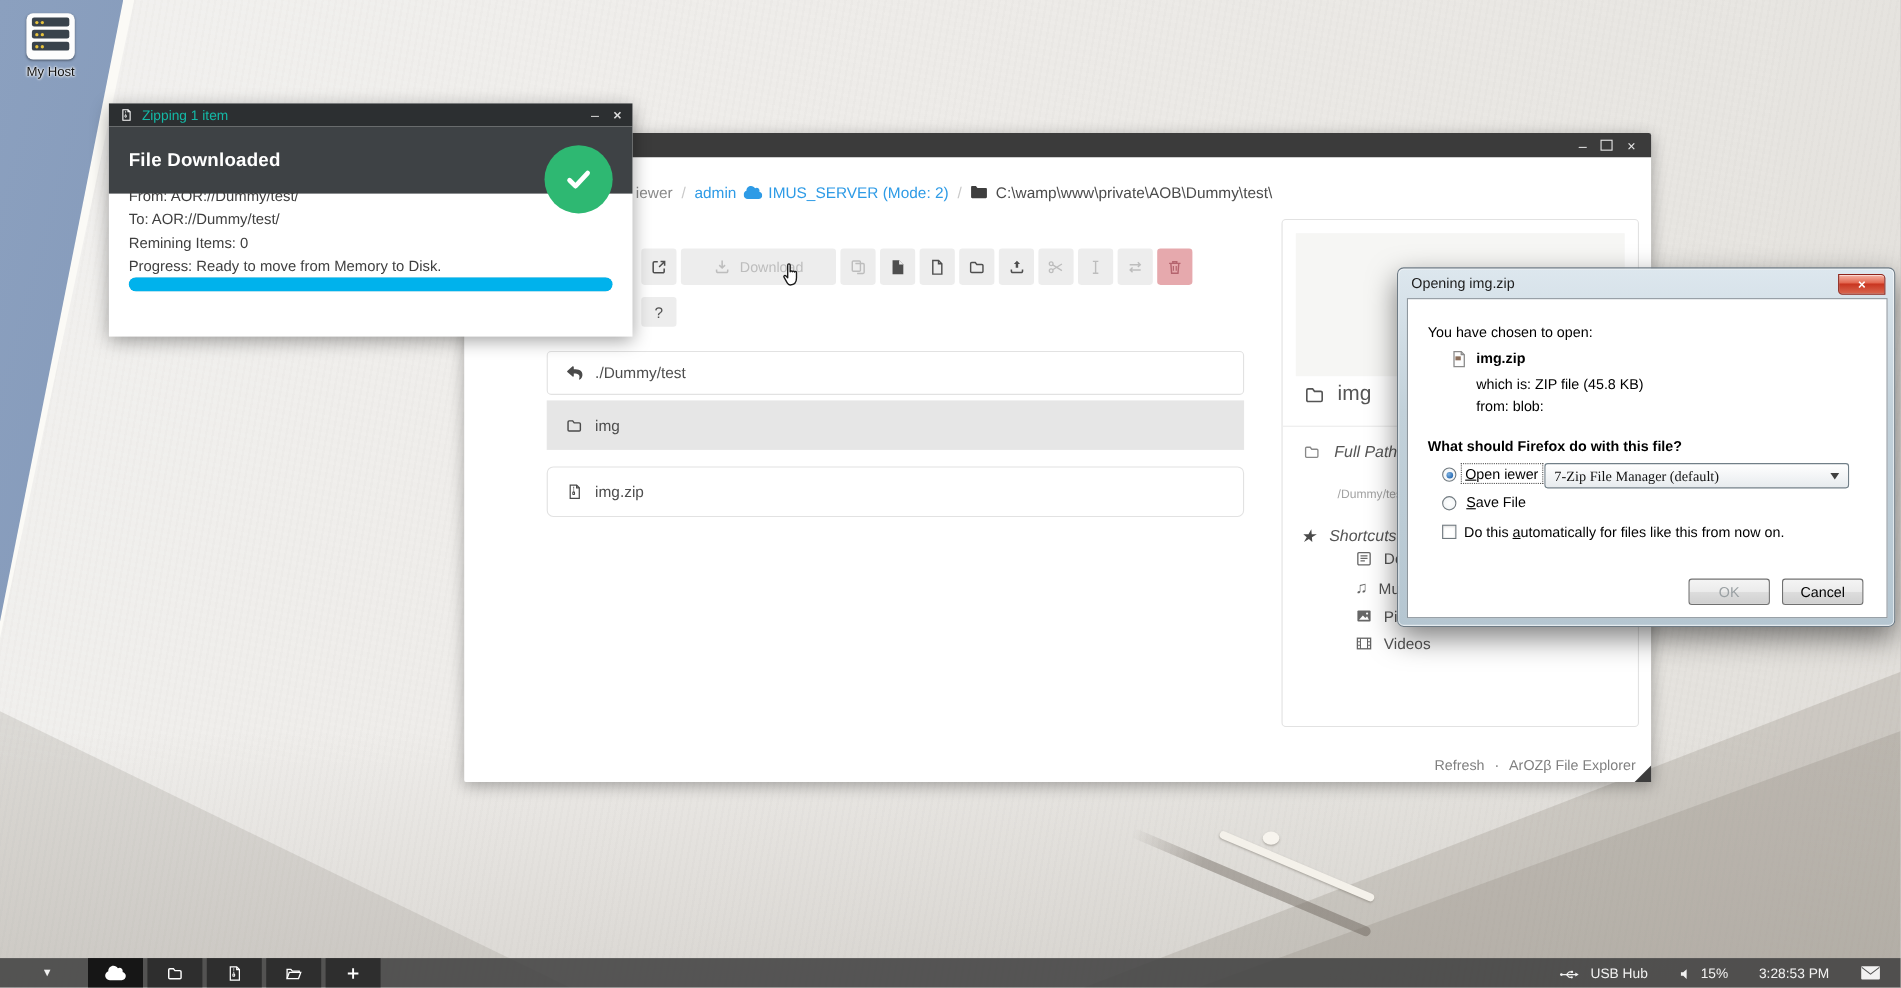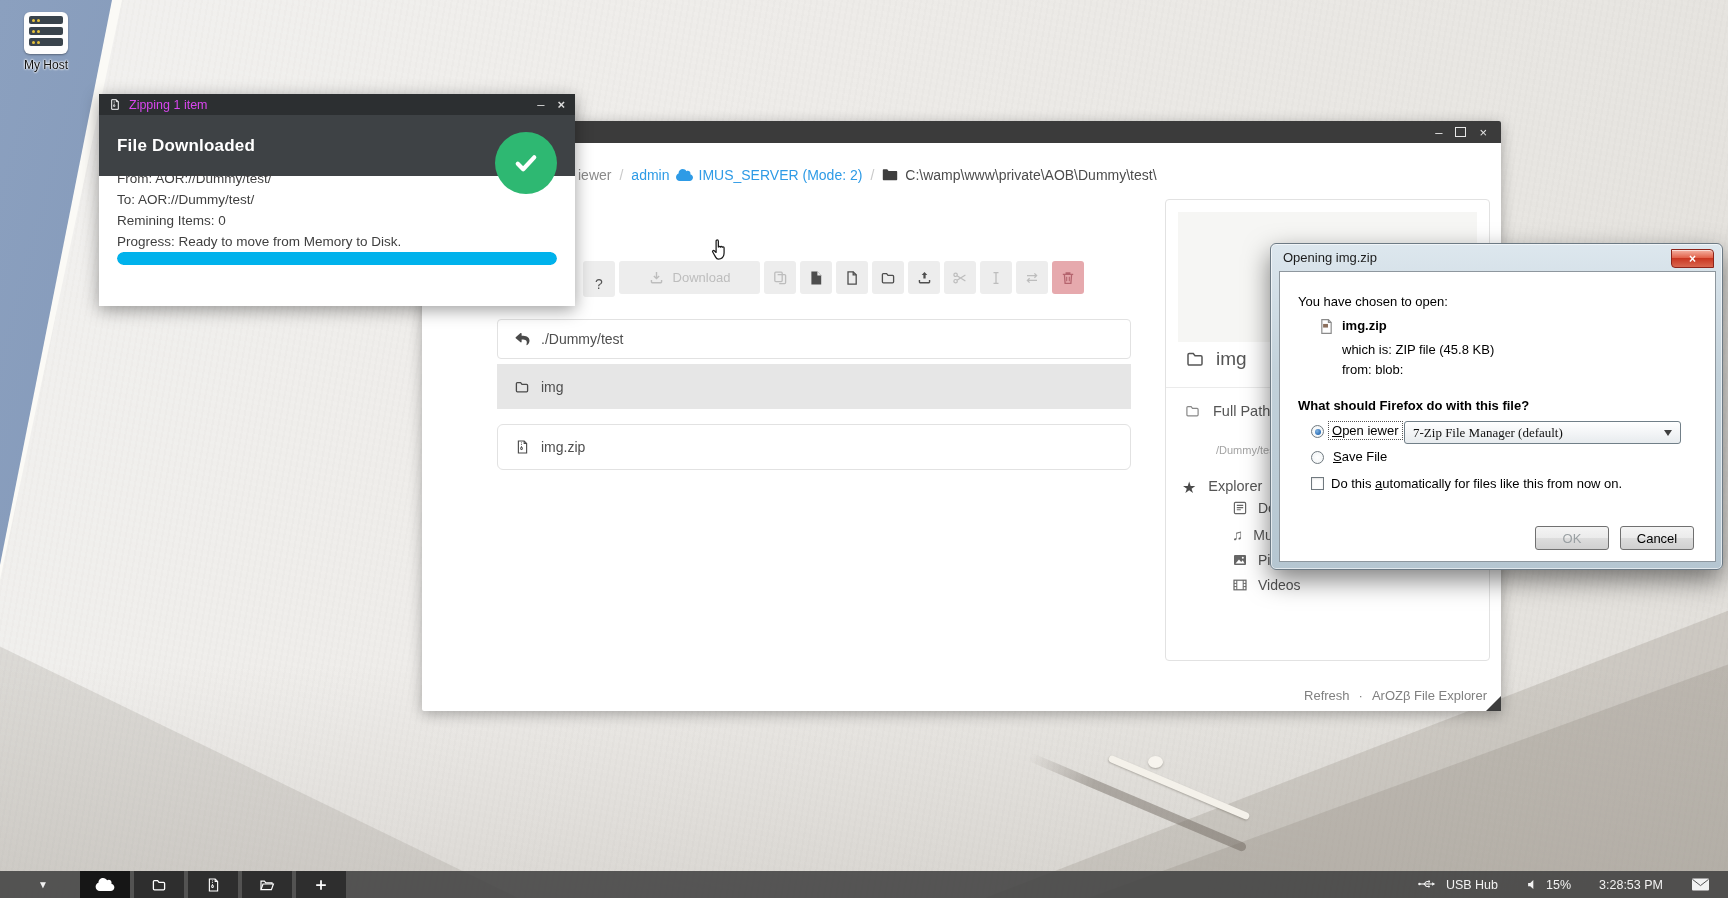--- a/index.html
+++ b/index.html
@@ -37,45 +37,45 @@
   
   .explorer{left:422px;top:121px;width:1079px;height:590px;background:#fff;z-index:10;
     box-shadow:0 3px 14px rgba(0,0,0,.3);border-radius:2px;}
   .exp-titlebar{position:absolute;left:0;top:0;right:0;height:22px;background:#3b3b3b;border-radius:2px 2px 0 0;}
   .exp-controls{position:absolute;right:14px;top:0;height:22px;display:flex;align-items:center;gap:13px;color:#e8e8e8;}
   .exp-controls .glyph{font-size:13px;line-height:1;cursor:default;}
   .maxbox{width:9px;height:8px;border:1.5px solid #e8e8e8;display:inline-block;}
   .breadcrumb{position:absolute;left:156px;top:46px;display:flex;align-items:center;gap:8px;font-size:14px;white-space:nowrap;}
   .bc-grey{color:#8a8a8a}.bc-sep{color:#c9c9c9}.bc-blue{color:#2e9be6;display:flex;align-items:center;gap:6px}
   .bc-path{color:#4c4c4c;display:flex;align-items:center;gap:7px}
-  .toolbar{position:absolute;left:161px;top:105px;display:flex;gap:4px;margin-top:35px;}
+  .toolbar{position:absolute;left:161px;top:105px;display:flex;gap:4px;}
   .tbtn{height:33px;min-width:32px;background:#ededed;border-radius:3px;display:flex;align-items:center;justify-content:center;color:#4e4e4e;}
   .tbtn.dis{color:#bdbdbd;}
   .tbtn.wide{width:141px;gap:9px;font-size:13px;color:#bdbdbd;}
   .tbtn.danger{background:#e6a9ad;color:#b5646e;}
   .tbtn2{position:absolute;left:161px;top:149px;width:32px;height:27px;background:#ededed;border-radius:3px;
     display:flex;align-items:center;justify-content:center;font-size:14px;color:#555;}
   .filecard{position:absolute;left:75px;width:634px;background:#fff;border:1px solid #e2e2e2;border-radius:4px;
     display:flex;align-items:center;gap:11px;padding-left:17px;box-sizing:border-box;font-size:14px;color:#4e4e4e;}
   .filerow-grey{position:absolute;left:75px;width:634px;background:#e6e6e6;display:flex;align-items:center;gap:11px;
     padding-left:17px;box-sizing:border-box;font-size:14px;color:#4e4e4e;}
   .sidepanel{position:absolute;left:743px;top:78px;width:325px;height:462px;background:#fff;border:1px solid #e2e2e2;border-radius:4px;box-sizing:border-box;}
   .preview{position:absolute;left:12px;top:12px;width:299px;height:130px;background:#f6f6f4;}
   .side-title{position:absolute;left:18px;top:148px;display:flex;align-items:center;gap:10px;font-size:19px;color:#555;}
   .side-div{position:absolute;left:0;top:187px;width:100%;border-top:1px solid #ebebeb;}
-  .side-row{position:absolute;display:flex;gap:12px;font-size:14.5px;color:#555;}
+  .side-row{position:absolute;display:flex;align-items:center;gap:12px;font-size:14.5px;color:#555;font-style:italic;}
   .side-sub{position:absolute;font-size:11px;color:#a3a3a3;}
   .side-item{position:absolute;display:flex;align-items:center;gap:10px;font-size:14px;color:#555;white-space:nowrap;}
   .exp-footer{position:absolute;right:14px;bottom:8px;font-size:13px;color:#808080;display:flex;gap:9px;align-items:center;}
   .resize-tri{position:absolute;right:0;bottom:0;width:0;height:0;border-left:15px solid transparent;border-bottom:15px solid #3d3d3d;}
 
   
   .zipwin{left:99px;top:94px;width:476px;height:212px;z-index:20;box-shadow:0 4px 16px rgba(0,0,0,.38);background:#fff;}
   .zip-titlebar{position:absolute;left:0;top:0;right:0;height:21px;background:#2c2f31;display:flex;align-items:center;padding:0 10px;gap:8px;box-sizing:border-box;}
-  .zip-title{color:#d946ef;font-size:12.5px;}
+  .zip-title{color:#14b8a6;font-size:12.5px;}
   .zip-ctrls{margin-left:auto;display:flex;gap:13px;color:#ddd;font-size:13px;align-items:center;}
   .zip-header{position:absolute;left:0;top:21px;right:0;height:61px;background:#3e4245;display:flex;align-items:center;padding-left:18px;box-sizing:border-box;}
   .zip-header .h{color:#fff;font-size:17px;font-weight:bold;letter-spacing:.2px;}
   .zip-body{position:absolute;left:18px;top:74px;font-size:13.5px;color:#3f3f3f;line-height:21px;}
   .zip-track{position:absolute;left:18px;top:158px;width:440px;height:13px;border-radius:7px;background:#e8e8e8;overflow:hidden;}
   .zip-fill{height:100%;border-radius:7px;background:#00b2ec;}
   .zip-check{position:absolute;left:396px;top:38px;width:62px;height:62px;border-radius:50%;background:#2eb872;display:flex;align-items:center;justify-content:center;}
 
   
   .ffdlg{left:1270px;top:243px;width:453px;height:327px;z-index:30;border-radius:6px;
@@ -103,21 +103,21 @@
   .winbtn.disabled{color:#9aa0a3;}
   .u{text-decoration:underline;}
 
   
   .taskbar{position:absolute;left:0;bottom:0;width:100%;height:27px;background:rgba(66,66,66,.88);z-index:50;}
   .tb-chevron{position:absolute;left:38px;top:8px;color:#f2f2f2;font-size:10px;}
   .tb-btns{position:absolute;left:80px;top:0;height:27px;display:flex;gap:4px;}
   .tb-btn{width:50px;height:27px;background:rgba(30,30,30,.68);display:flex;align-items:center;justify-content:center;color:#fff;}
   .tb-btn.active{background:rgba(8,8,8,.82);}
   .tray{position:absolute;right:18px;top:0;height:27px;display:flex;align-items:center;gap:28px;color:#f2f2f2;font-size:12.5px;}
-  .tray .grp{display:flex;align-items:flex-start;gap:7px;}
+  .tray .grp{display:flex;align-items:flex-end;gap:7px;}
 
   .cursor{left:708px;top:236px;width:27px;z-index:60;}
 </style>
 </head>
 <body>
 
 <div class="stage">
 
   <div class="wall"></div>
   <div class="wall-tex"></div>
@@ -281,21 +281,21 @@
       <div class="side-div"></div>
       <div class="side-row" style="left:18px;top:203px;">
         <svg width="17" height="16" viewBox="0 0 16 16">
             <path d="M2.4 4.6c0-.6.4-1 1-1h3.2L8 5.4h4.6c.6 0 1 .4 1 1v5.4c0 .6-.4 1-1 1H3.4c-.6 0-1-.4-1-1z" fill="none" stroke="#888" stroke-width="1.2"></path>
           </svg>
         <span>Full Path</span>
       </div>
       <div class="side-sub" style="left:50px;top:244px;">/Dummy/tes</div>
       <div class="side-row" style="left:16px;top:278px;">
         <span style="font-size:16px;color:#4a4a4a;">★</span>
-        <span>Explorer</span>
+        <span>Shortcuts</span>
       </div>
       <div class="side-item" style="left:66px;top:300px;">
         <svg width="16" height="16" viewBox="0 0 16 16">
             <rect x="2.4" y="2.4" width="11.2" height="11.2" rx="1" fill="none" stroke="#666" stroke-width="1.2"></rect>
             <path d="M4.8 5.4h6.4M4.8 7.6h6.4M4.8 9.8h4" stroke="#666" stroke-width="1.1"></path>
           </svg>
         <span>Documents</span>
       </div>
       <div class="side-item" style="left:66px;top:327px;">
         <span style="font-size:15px;color:#666;line-height:16px;">♫</span>

